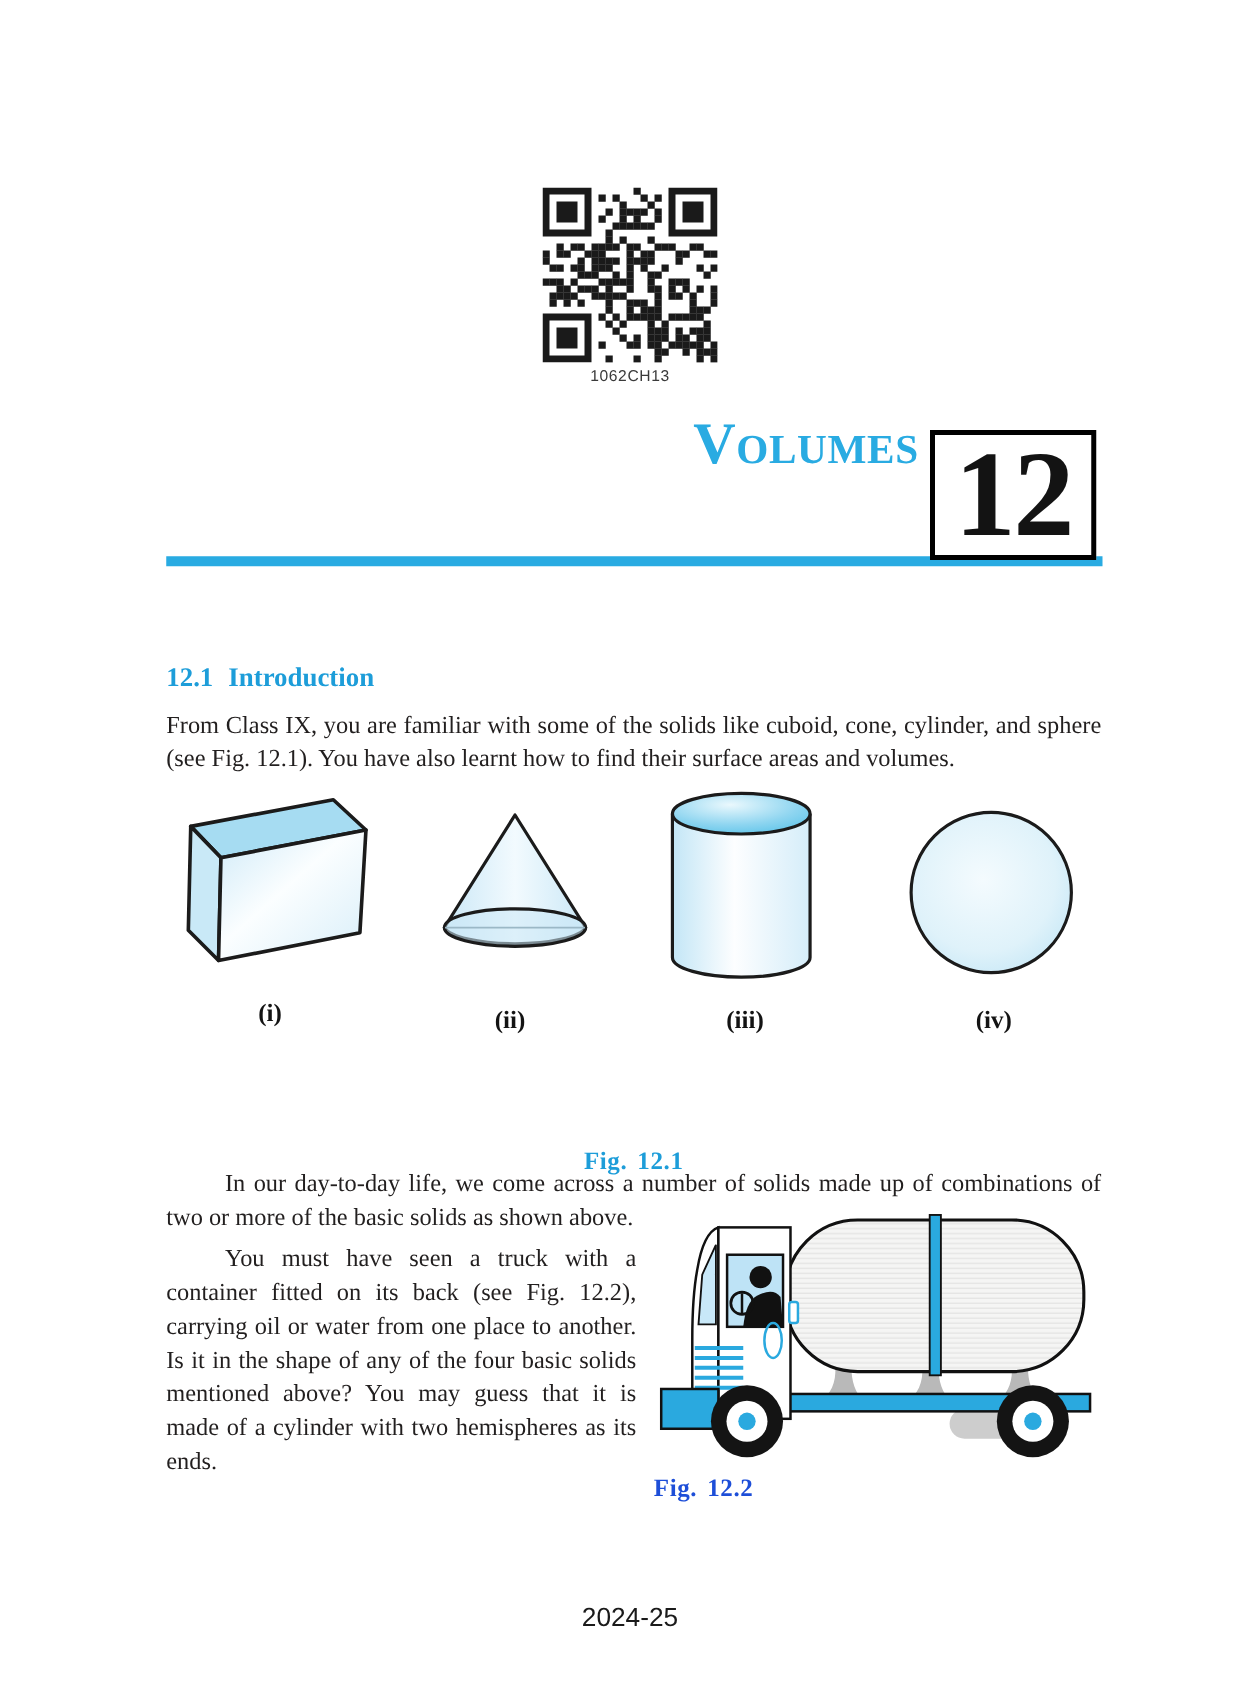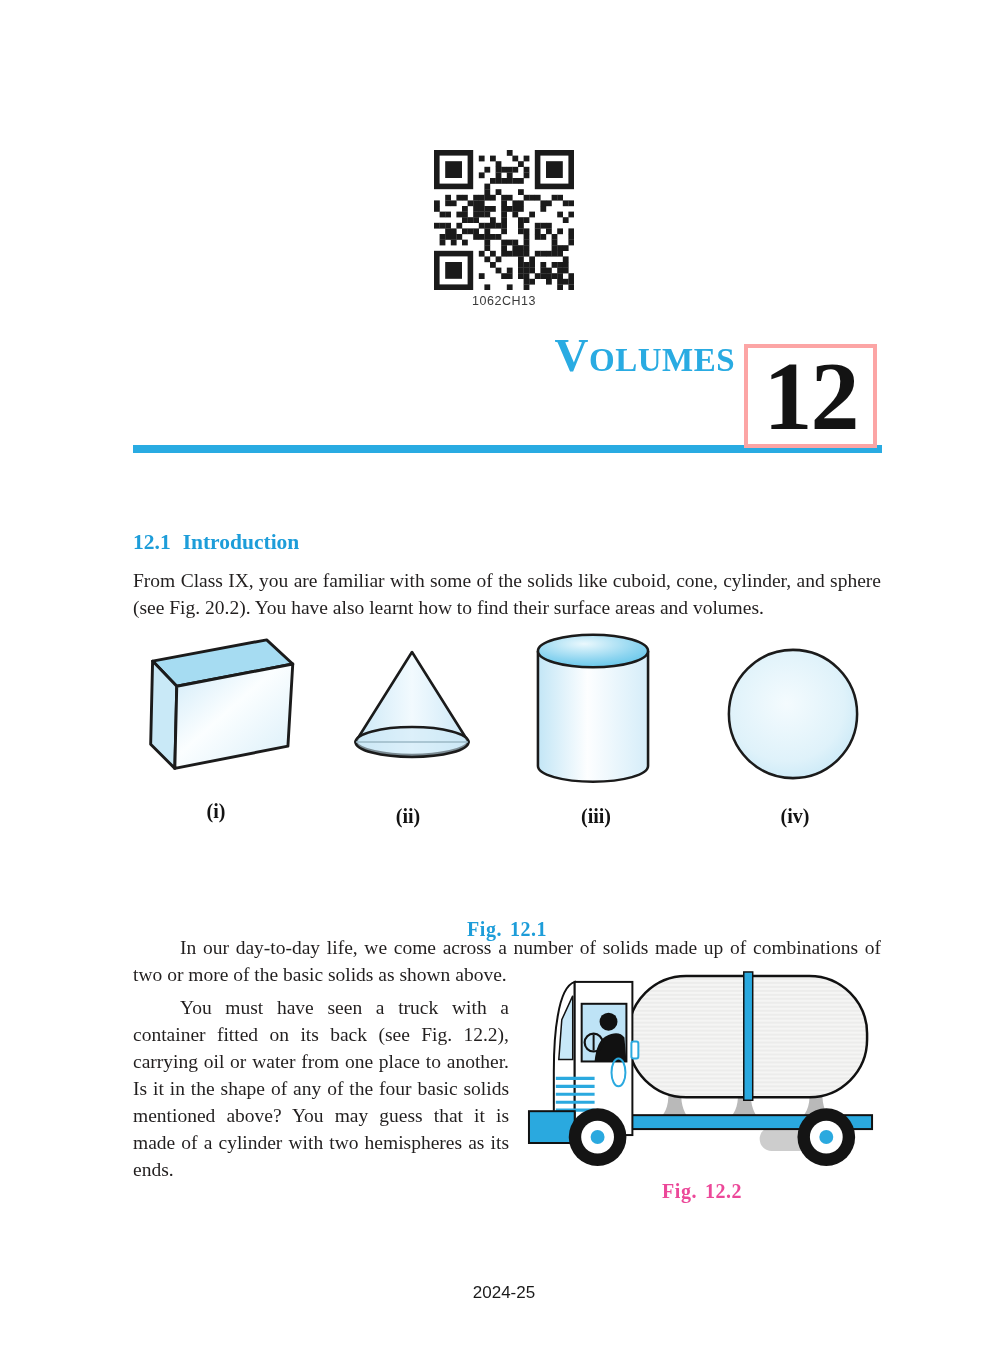--- a/index.html
+++ b/index.html
@@ -10,21 +10,21 @@
   .qr-block{position:absolute;left:433px;top:150px;width:142px;text-align:center;}
   .qr-block svg{display:block;margin:0 auto;}
   .qr-caption{margin-top:4px;font-family:"Liberation Sans",sans-serif;font-size:12.5px;
               color:#3a3a3a;letter-spacing:.5px;}
 
   
   .chapter-title{position:absolute;right:273px;top:330px;text-align:right;
                  color:#29ABE2;font-weight:bold;font-variant:small-caps;
                  font-size:47px;line-height:51px;letter-spacing:.5px;}
   .chapter-number-box{position:absolute;left:744px;top:344px;width:133px;height:104px;
-                      box-sizing:border-box;border:4px solid #fca5a5;background:#fff;
+                      box-sizing:border-box;border:4px solid #000000;background:#fff;
                       display:flex;align-items:center;justify-content:center;z-index:2;}
   .chapter-number-box span{font-size:98px;font-weight:bold;color:#131313;line-height:90px;
                            letter-spacing:-2px;}
   .rule{position:absolute;left:133px;top:445px;width:749px;height:8px;background:#29ABE2;}
 
   
   .section-heading{position:absolute;left:133px;top:506px;font-size:21.5px;font-weight:bold;
                    color:#1D9DD9;margin-top:24px;}
   .section-heading .num{margin-right:12px;}
   .para{position:absolute;left:133px;width:748px;font-size:19.5px;line-height:27px;
@@ -38,27 +38,27 @@
   .shape-label{position:absolute;top:172px;width:100px;text-align:center;
                font-size:20px;font-weight:bold;color:#131313;}
   .fig-caption{position:absolute;left:133px;top:918px;width:748px;text-align:center;
                font-size:20px;font-weight:bold;color:#1D9DD9;letter-spacing:.5px;}
   .fig-caption .fign{margin-right:8px;}
 
   
   .truck-wrap{position:absolute;left:133px;top:974px;width:748px;}
   .truck-float{float:right;width:358px;margin-left:14px;margin-top:-8px;}
   .truck-float svg{display:block;width:358px;height:auto;}
-  .fig-caption2{margin-top:10px;text-align:center;font-size:20px;font-weight:bold;
-                color:#ec4899;letter-spacing:.5px;}
+  .fig-caption2{margin-top:10px;font-size:20px;font-weight:bold;
+                color:#1d4ed8;letter-spacing:.5px;}
   #para3{position:static;left:auto;width:auto;font-size:19.5px;line-height:27px;
          text-align:justify;text-indent:47px;}
 
   .page-footer{position:absolute;left:0;top:1283px;width:1008px;text-align:center;
-               font-family:"Liberation Sans",sans-serif;font-size:17px;color:#1a1a1a;}
+               font-family:"Liberation Sans",sans-serif;font-size:21px;color:#1a1a1a;}
 </style>
 </head>
 <body>
 
 <div class="page">
 
   <div class="qr-block">
     <svg id="qr-svg" width="140" height="140" viewBox="0 0 140 140">
         <rect x="72.8" y="0" width="5.8" height="5.8" fill="#1a1a1a"></rect>
         <rect x="44.8" y="5.6" width="5.8" height="5.8" fill="#1a1a1a"></rect>
@@ -276,21 +276,21 @@
     <div>Volumes</div>
   </div>
   <div class="chapter-number-box">
     <span>12</span>
   </div>
   <div class="rule"></div>
 
   <div class="section-heading">
     <span class="num">12.1</span><span>Introduction</span>
   </div>
-  <p class="para" id="para1">From Class IX, you are familiar with some of the solids like cuboid, cone, cylinder, and sphere (see Fig. 20.2). You have also learnt how to find their surface areas and volumes.</p>
+  <p class="para" id="para1">From Class IX, you are familiar with some of the solids like cuboid, cone, cylinder, and sphere (see Fig. 12.1). You have also learnt how to find their surface areas and volumes.</p>
 
   <div class="figure-row">
     <svg style="left:8px;top:2px;" width="174" height="155" viewBox="0 0 180 160">
       <defs>
         <linearGradient id="gradFront" x1="0" y1="0" x2="1" y2="1">
           <stop offset="0" stop-color="#CFEAF8"></stop>
             <stop offset="0.45" stop-color="#FBFEFF"></stop>
           <stop offset="1" stop-color="#D8EEF9"></stop>
         </linearGradient>
       </defs>

